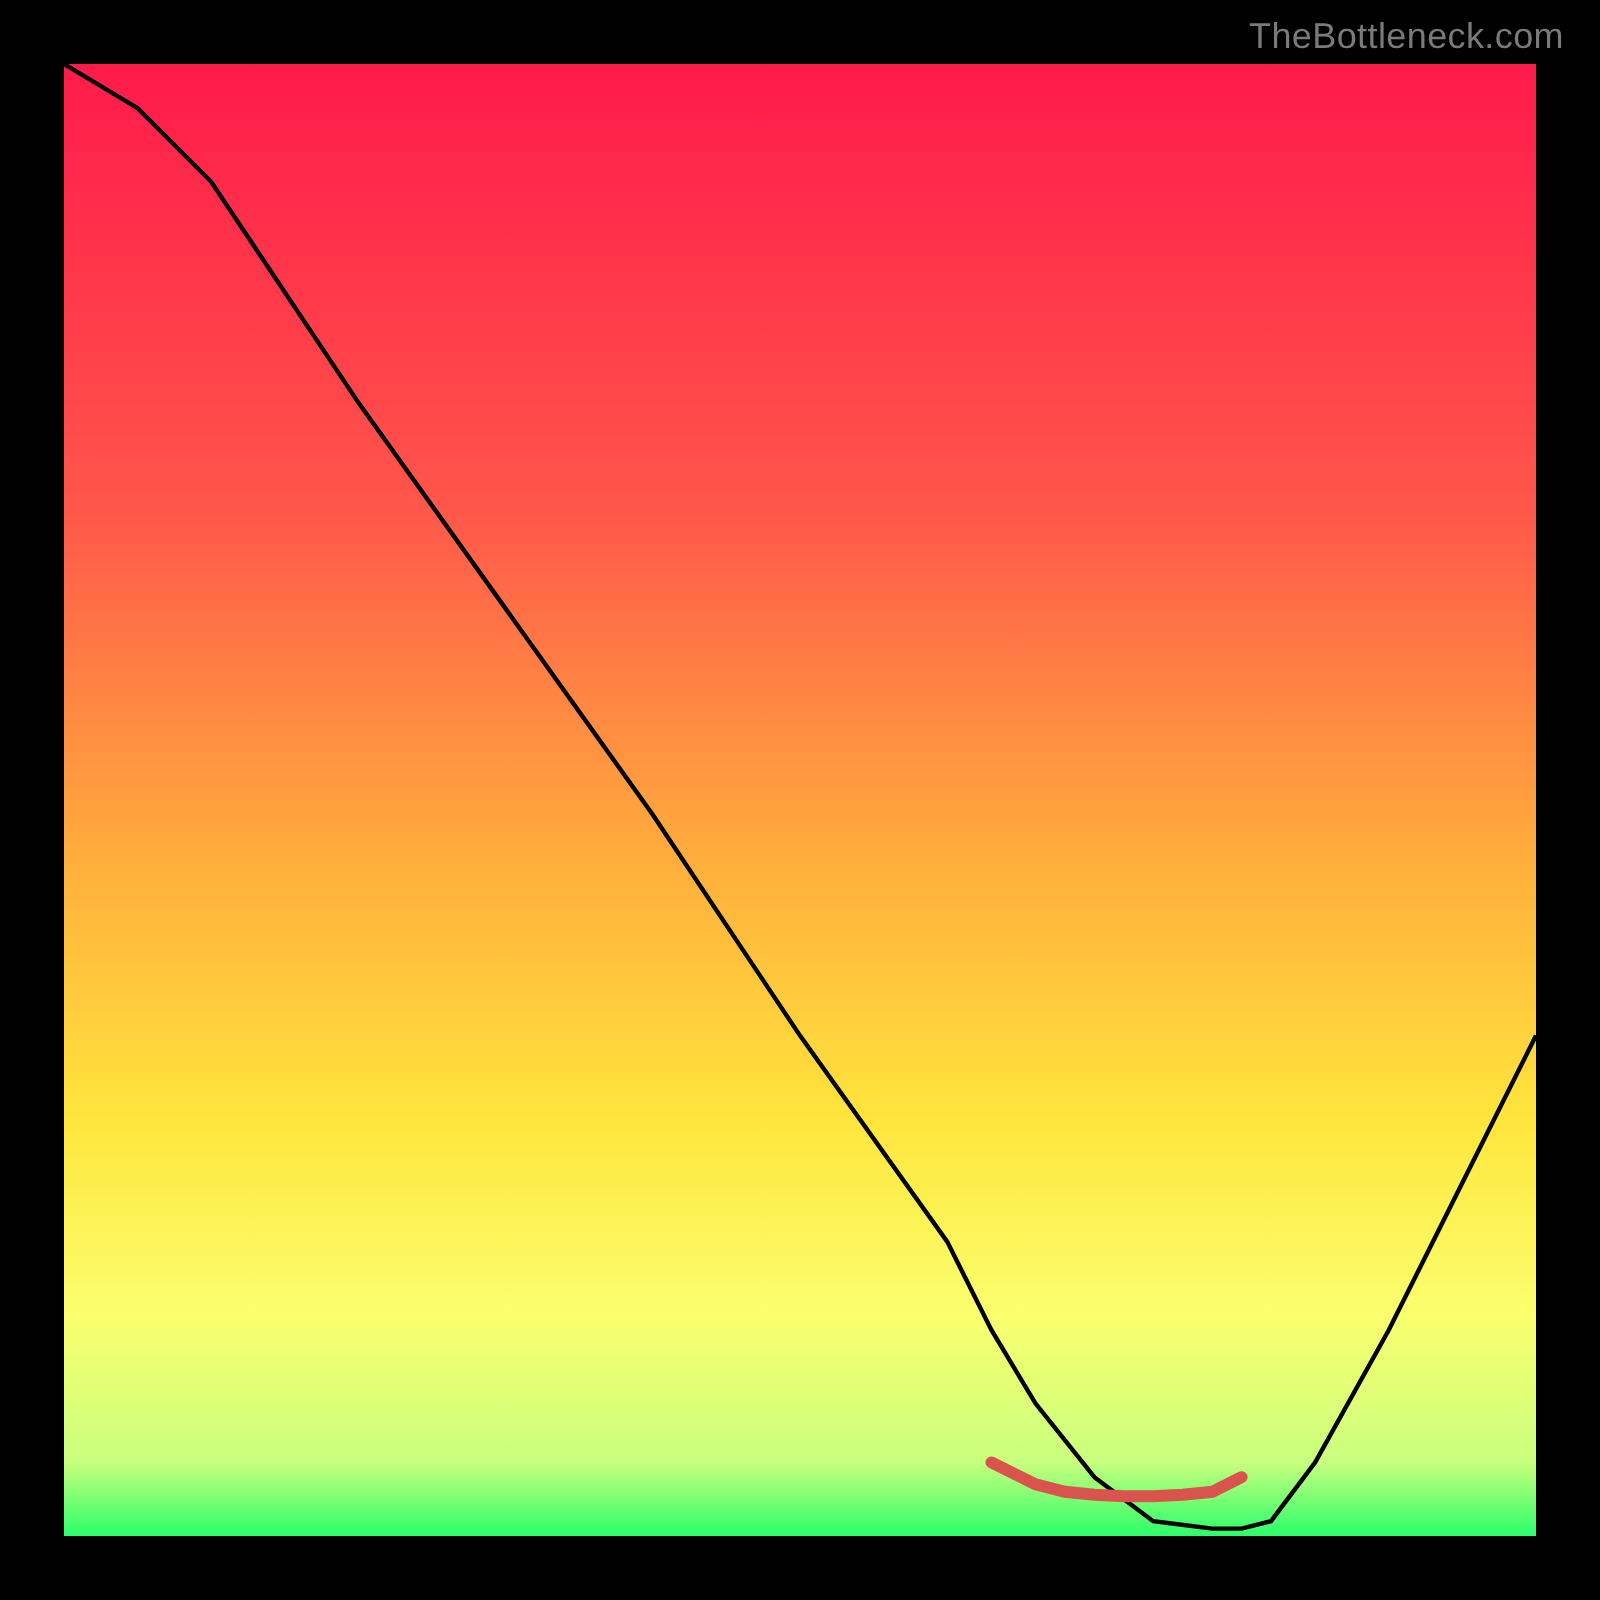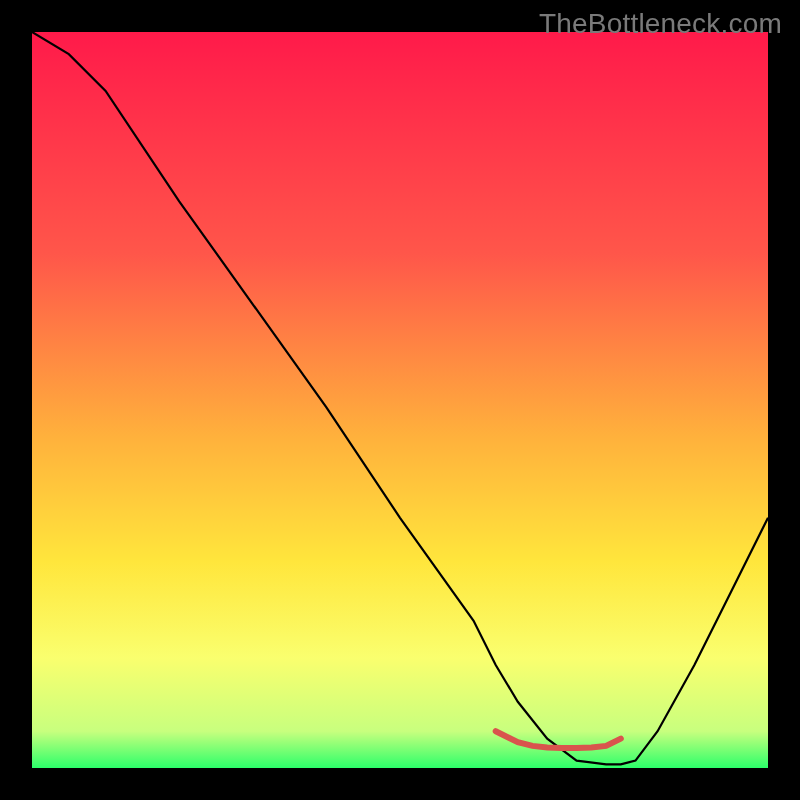--- a/index.html
+++ b/index.html
@@ -1,17 +1,17 @@
 <!DOCTYPE html>
 <html><head>
 <meta charset="utf-8">
 <style>
   * { margin: 0; padding: 0; box-sizing: border-box; }
   body { width: 800px; height: 800px; background: #000; position: relative; font-family: Arial, sans-serif; }
-  .watermark { position: absolute; top: 8px; right: 18px; color: #7a7a7a; font-size: 28px; letter-spacing: 0.2px; z-index: 10; }
+  .watermark { position: absolute; top: 8px; right: 18px; color: #7a7a7a; font-size: 18px; letter-spacing: 0.2px; z-index: 10; }
   .plot-area { position: absolute; left: 32px; top: 32px; width: 736px; height: 736px; }
   .gradient-bg { position: absolute; left: 0; top: 0; width: 100%; height: 100%; }
   .curve { position: absolute; left: 0; top: 0; width: 100%; height: 100%; }
 </style>
 </head>
 <body>
 
 <div class="watermark">TheBottleneck.com</div>
 
 <div class="plot-area">

